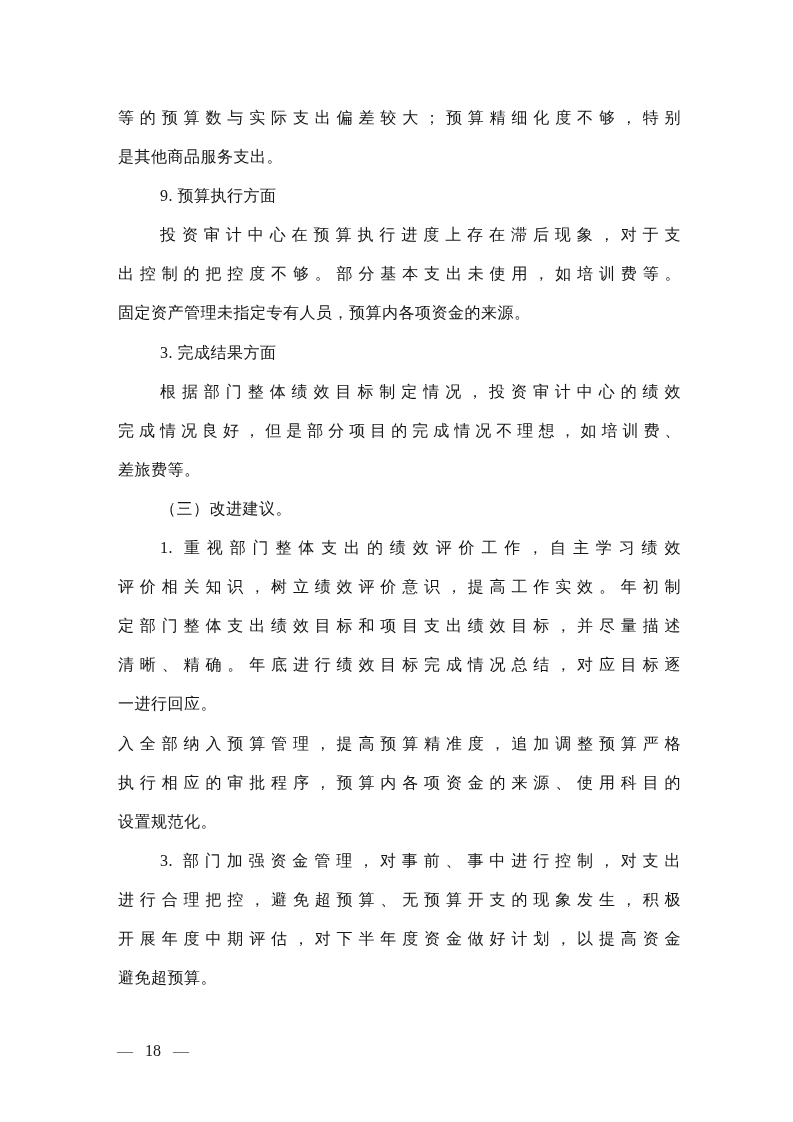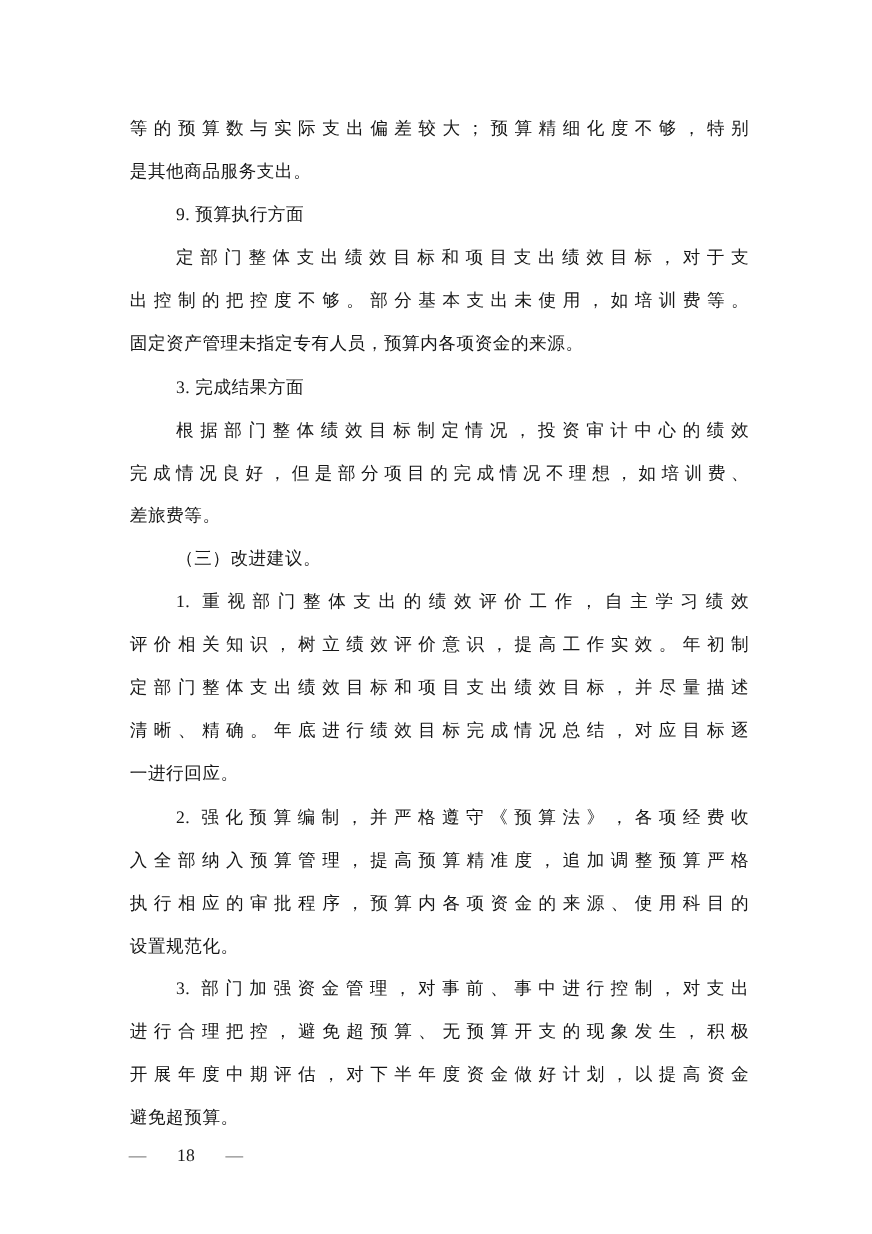--- a/index.html
+++ b/index.html
@@ -45,45 +45,44 @@
     top: 1041px;
     font-size: 16px;
     line-height: 20px;
     color: #222222;
   }
   .footer .dash {
     color: #5f5f5f;
   }
   .footer .pagenum {
     color: #1a1a1a;
-    margin: 0 28px;
+    margin: 0 12px;
   }
 </style>
 </head>
 <body>
 
 <div class="page">
   <div class="content">
       <div class="line full">等的预算数与实际支出偏差较大；预算精细化度不够，特别</div>
       <div class="line">是其他商品服务支出。</div>
       <div class="line indent">9. 预算执行方面</div>
-      <div class="line indent full">定部门整体支出绩效目标和项目支出绩效目标，对于支</div>
+      <div class="line indent full">投资审计中心在预算执行进度上存在滞后现象，对于支</div>
       <div class="line full">出控制的把控度不够。部分基本支出未使用，如培训费等。</div>
       <div class="line">固定资产管理未指定专有人员，预算内各项资金的来源。</div>
       <div class="line indent">3. 完成结果方面</div>
       <div class="line indent full">根据部门整体绩效目标制定情况，投资审计中心的绩效</div>
       <div class="line full">完成情况良好，但是部分项目的完成情况不理想，如培训费、</div>
       <div class="line">差旅费等。</div>
       <div class="line indent">（三）改进建议。</div>
       <div class="line indent full">1. 重视部门整体支出的绩效评价工作，自主学习绩效</div>
       <div class="line full">评价相关知识，树立绩效评价意识，提高工作实效。年初制</div>
       <div class="line full">定部门整体支出绩效目标和项目支出绩效目标，并尽量描述</div>
       <div class="line full">清晰、精确。年底进行绩效目标完成情况总结，对应目标逐</div>
       <div class="line">一进行回应。</div>
-      <div class="line indent full">2. 强化预算编制，并严格遵守《预算法》，各项经费收</div>
       <div class="line full">入全部纳入预算管理，提高预算精准度，追加调整预算严格</div>
       <div class="line full">执行相应的审批程序，预算内各项资金的来源、使用科目的</div>
       <div class="line">设置规范化。</div>
       <div class="line indent full">3. 部门加强资金管理，对事前、事中进行控制，对支出</div>
       <div class="line full">进行合理把控，避免超预算、无预算开支的现象发生，积极</div>
       <div class="line full">开展年度中期评估，对下半年度资金做好计划，以提高资金</div>
       <div class="line">避免超预算。</div>
     </div>
   <div class="footer"><span class="dash">—</span><span class="pagenum">18</span><span class="dash">—</span></div>
 </div>

